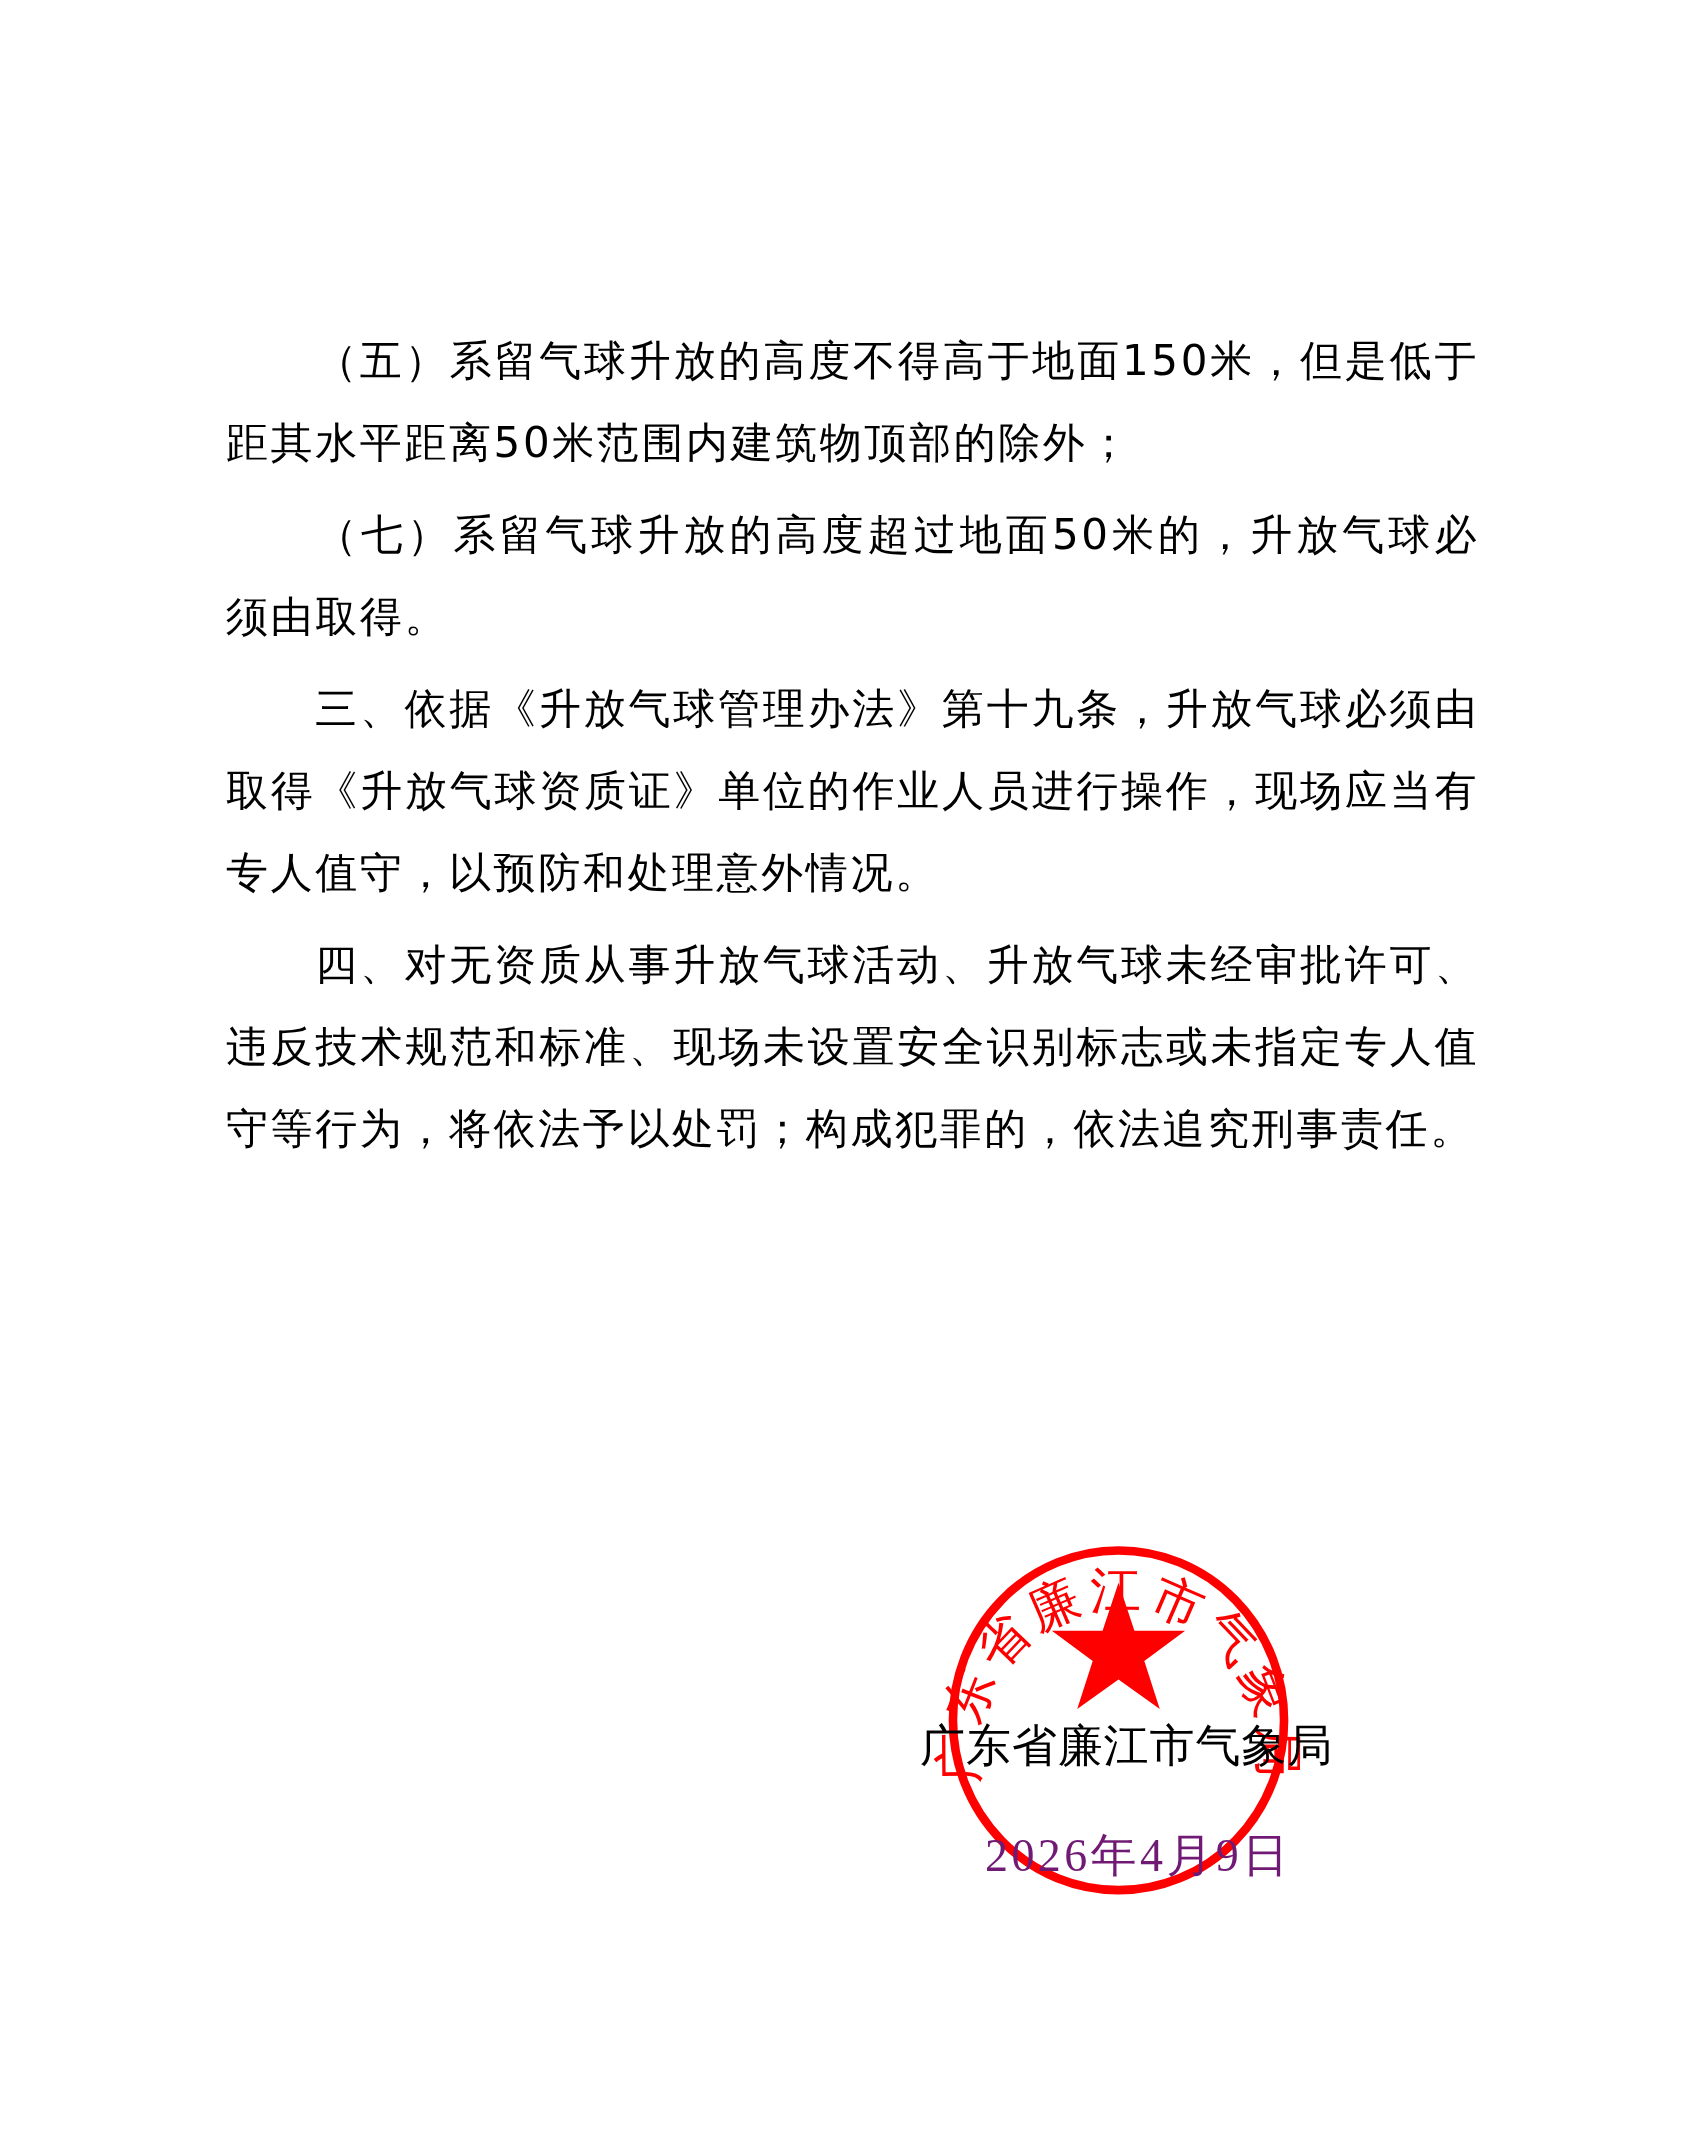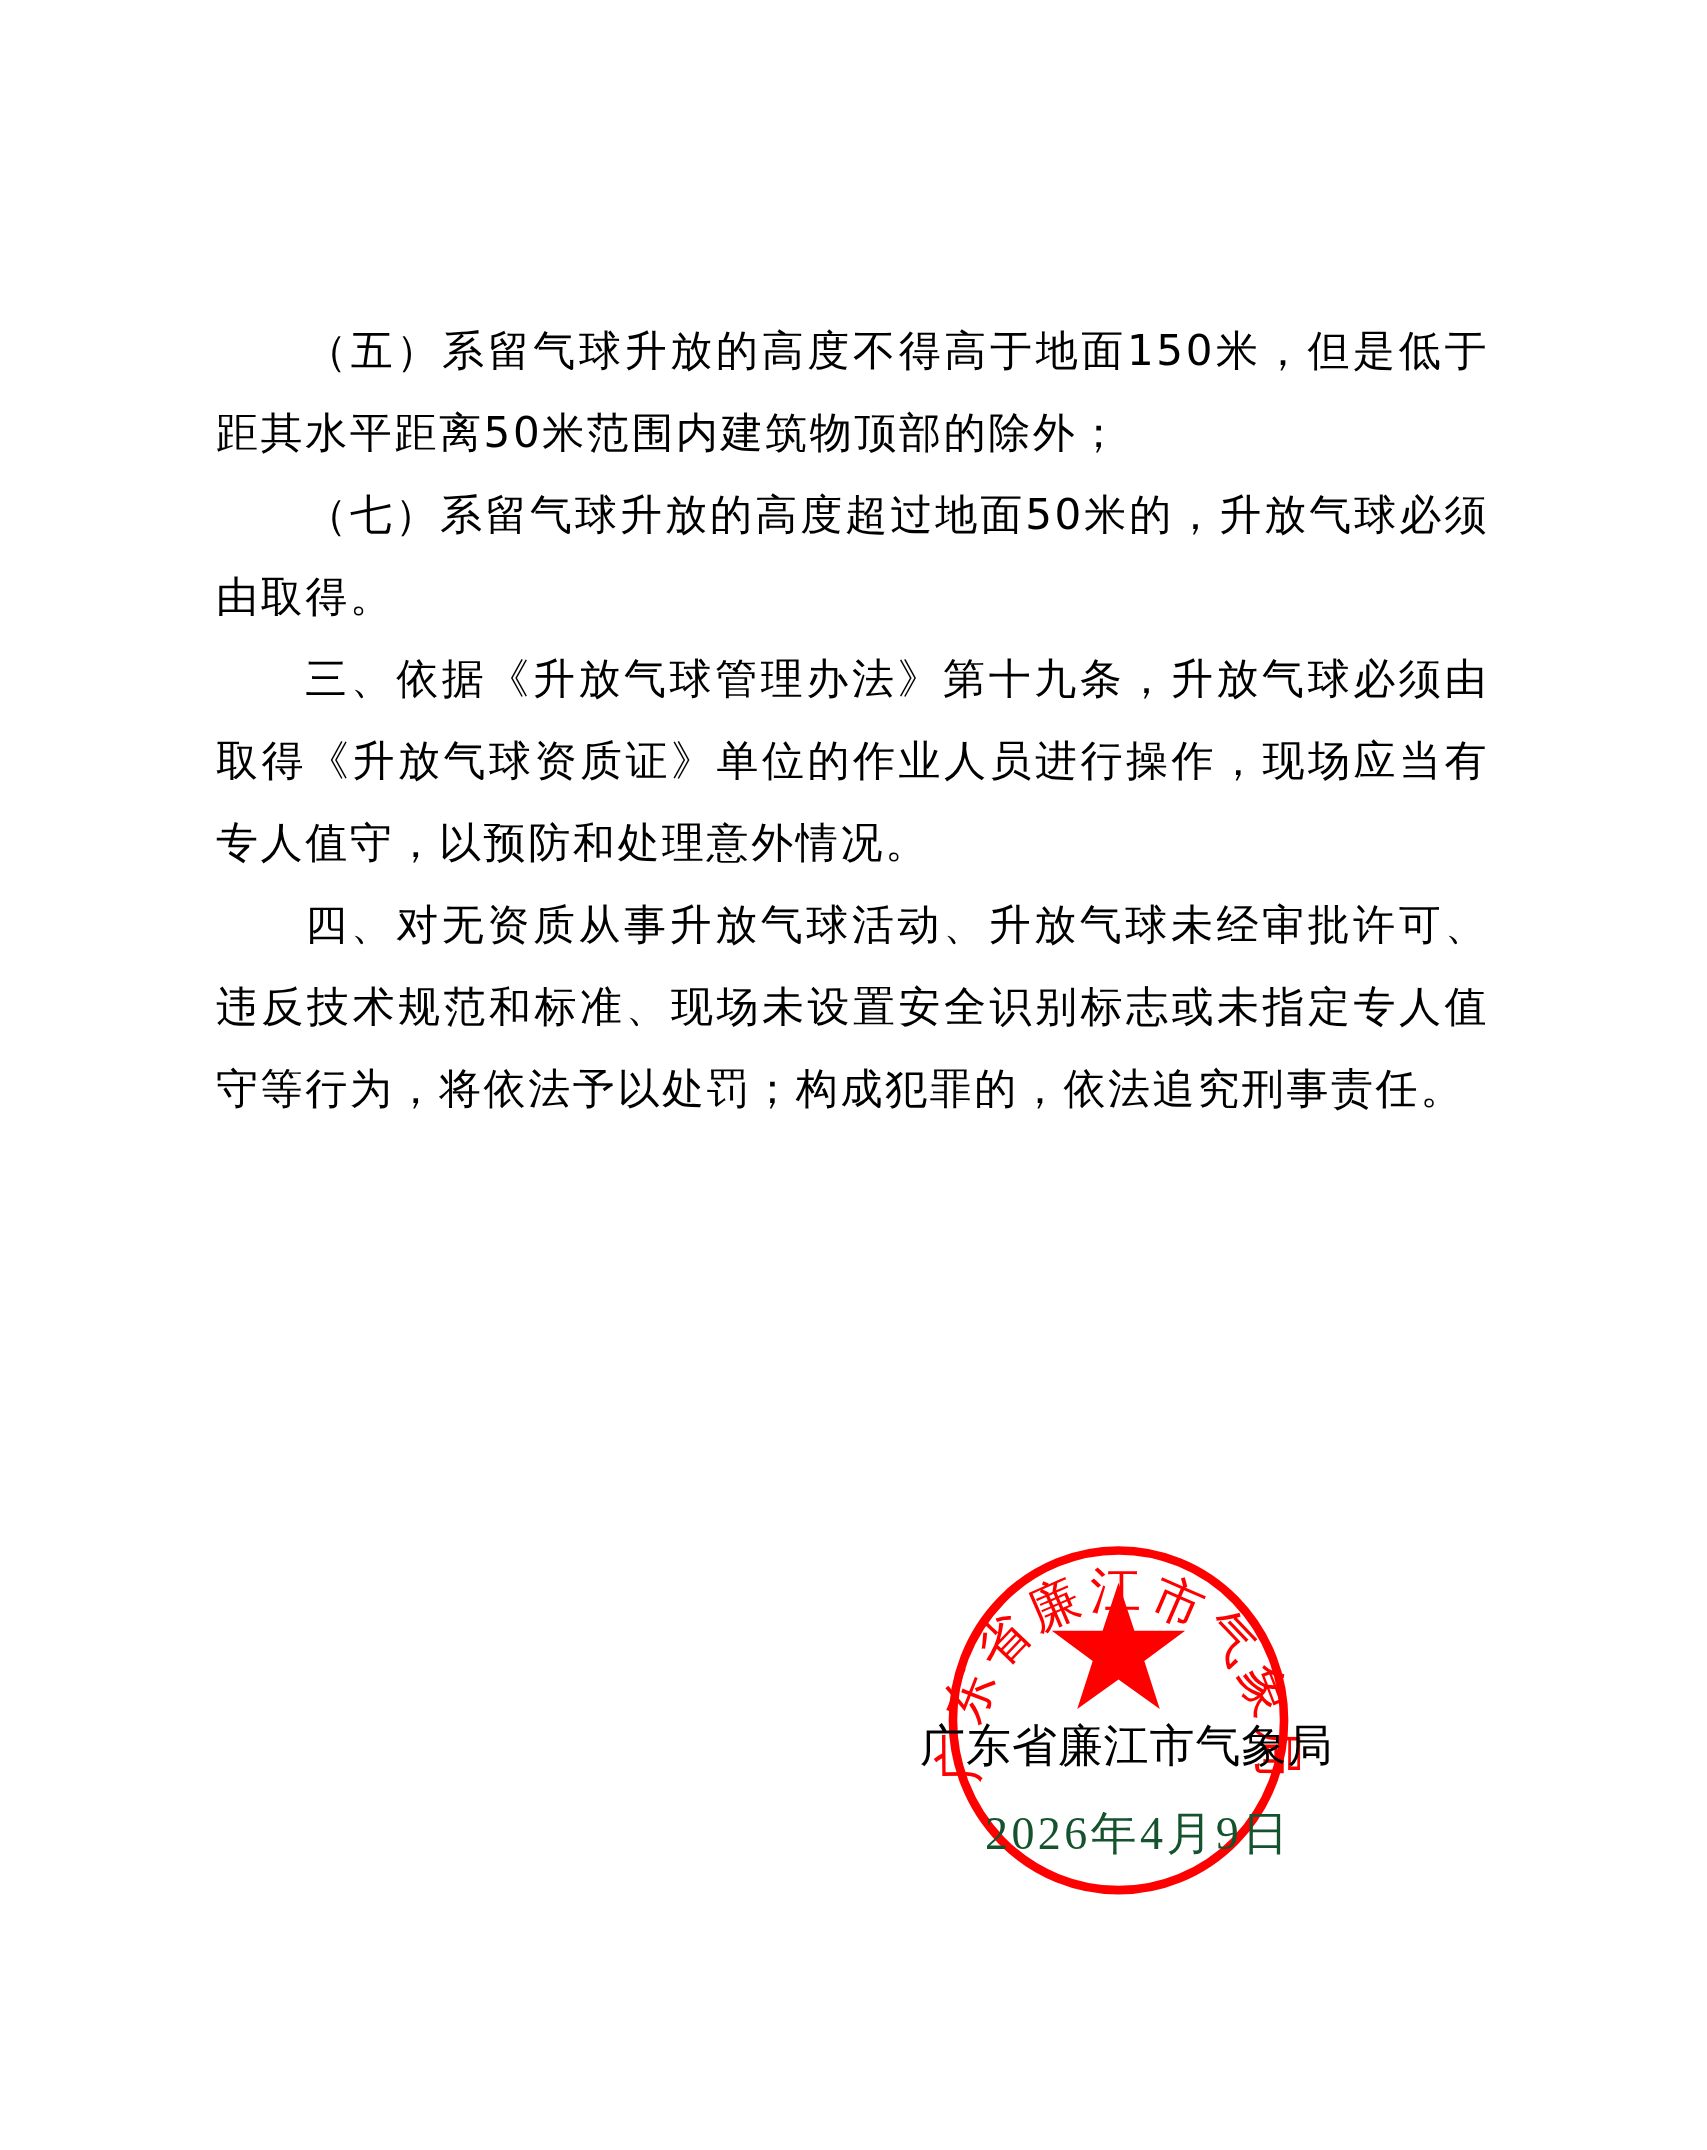--- a/index.html
+++ b/index.html
@@ -6,31 +6,31 @@
   body {
     width: 1707px; height: 2414px; position: relative; overflow: hidden;
     font-family: "DejaVu Sans", "Liberation Sans", sans-serif;
     color: #000000;
   }
   .page { position: absolute; left: 0; top: 0; width: 1707px; height: 2414px; }
   .body-text {
     position: absolute; left: 216px; top: 310px; width: 1273px;
     font-size: 42px; line-height: 82px; letter-spacing: 2.6px;
   }
-  .para { margin: 0; text-align: justify; text-indent: 89px; }
+  .para { margin: 10px; text-align: justify; text-indent: 89px; }
   .sign-block { position: absolute; left: 920px; top: 1716px; width: 430px; }
   .sign-org {
     position: absolute; left: 0; top: 0; white-space: nowrap;
     font-family: "DejaVu Serif", "Liberation Serif", serif;
     font-size: 45px; letter-spacing: 0.9px; color: #000;
   }
   .sign-date {
-    position: absolute; left: 65px; top: 87px; white-space: nowrap;
+    position: absolute; left: 65px; top: 109px; white-space: nowrap;
     font-family: "Liberation Serif", "DejaVu Serif", serif;
-    font-size: 46px; word-spacing: 6px; letter-spacing: 3.4px; color: #14532d;
+    font-size: 46px; word-spacing: 6px; letter-spacing: 3.4px; color: #701a75;
   }
   .seal { position: absolute; left: 925px; top: 1518px; width: 387px; height: 396px; }
 </style>
 </head>
 <body>
 
 <div class="page">
 
   <div class="body-text">
     <p class="para">（五）系留气球升放的高度不得高于地面150米，但是低于距其水平距离50米范围内建筑物顶部的除外；</p>

